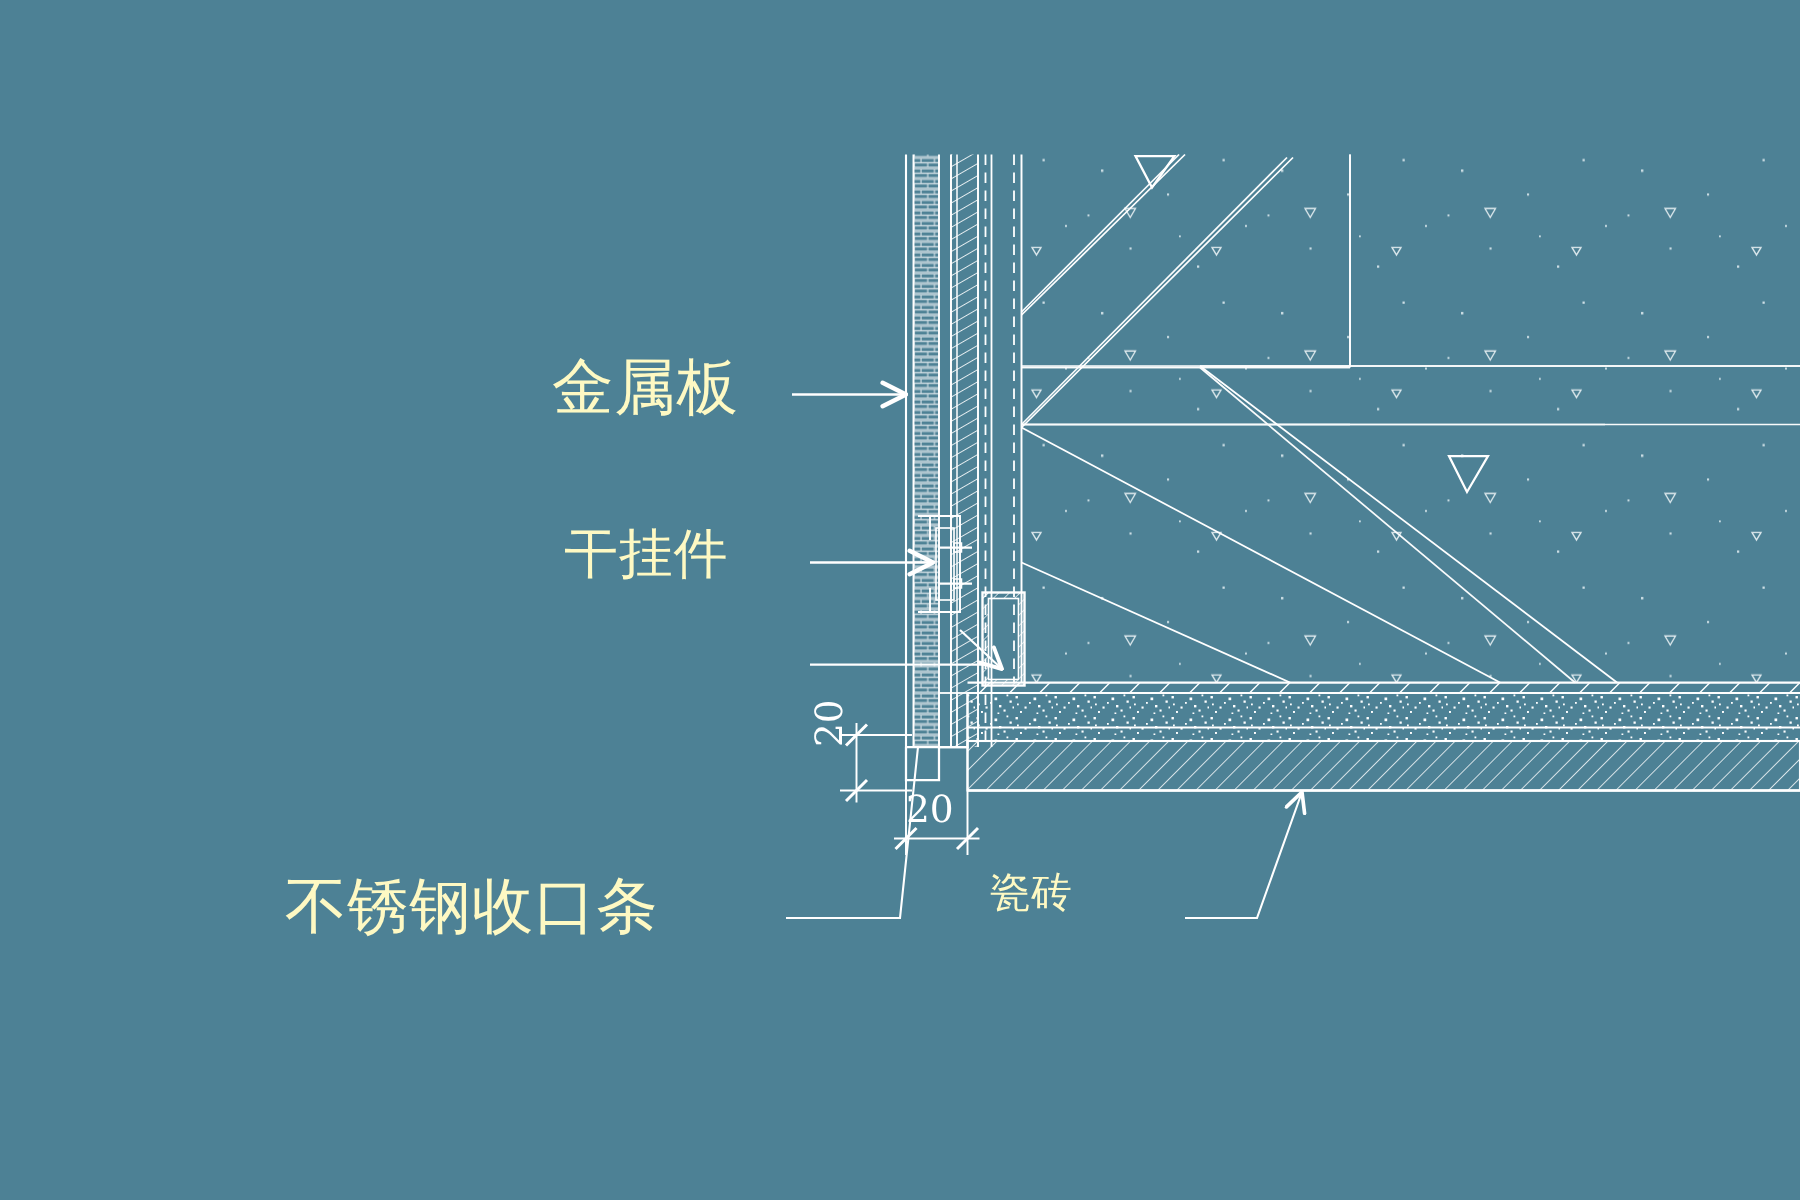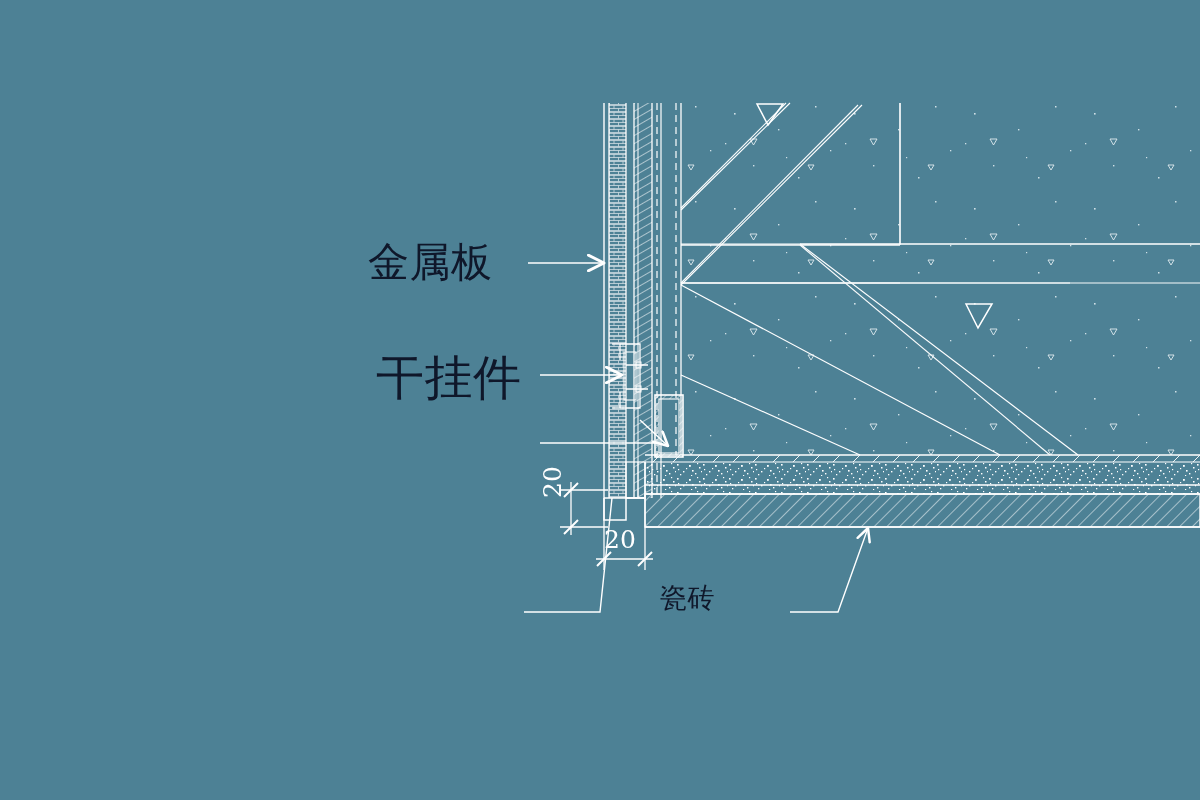--- a/index.html
+++ b/index.html
@@ -23,30 +23,30 @@
   #drawing {
     position: absolute;
     left: 0;
     top: 0;
     width: 1200px;
     height: 800px;
     display: block;
   }
   .cad-label {
     position: absolute;
-    color: #0f172a;
-    font-family: Liberation Serif, serif;
+    color: #fef9c3;
+    font-family: Liberation Mono, monospace;
     font-weight: 400;
     white-space: nowrap;
     letter-spacing: 0.5px;
     line-height: 1;
     -webkit-font-smoothing: none;
   }
   .lbl-metal    { left: 368px; top: 242px; font-size: 41px; }
-  .lbl-hanger   { left: 376px; top: 354px; font-size: 48px; text-align: center; }
+  .lbl-hanger   { left: 376px; top: 354px; font-size: 36px; text-align: center; }
   .lbl-tube     { left: 188px; top: 423px; font-size: 41px; }
   .lbl-trim     { left: 190px; top: 588px; font-size: 41px; }
   .lbl-tile     { left: 660px; top: 585px; font-size: 27px; }
 
   .dim-text {
     position: absolute;
     color: #ffffff;
     font-family: "DejaVu Serif", "Liberation Serif", serif;
     font-size: 25px;
     line-height: 1;
@@ -298,20 +298,21 @@
       <line x1="638" y1="566" x2="652" y2="552" stroke-width="2"></line>
     </g>
 
   </svg>
 
   <div class="cad-label lbl-metal">金属板</div>
 
   <div class="cad-label lbl-hanger">干挂件</div>
 
 
+  <div class="cad-label lbl-trim">不锈钢收口条</div>
 
   <div class="cad-label lbl-tile">瓷砖</div>
 
   <div class="dim-text dim-vert">20</div>
 
   <div class="dim-text dim-horz">20</div>
 
 </div>
 
 </body></html>

